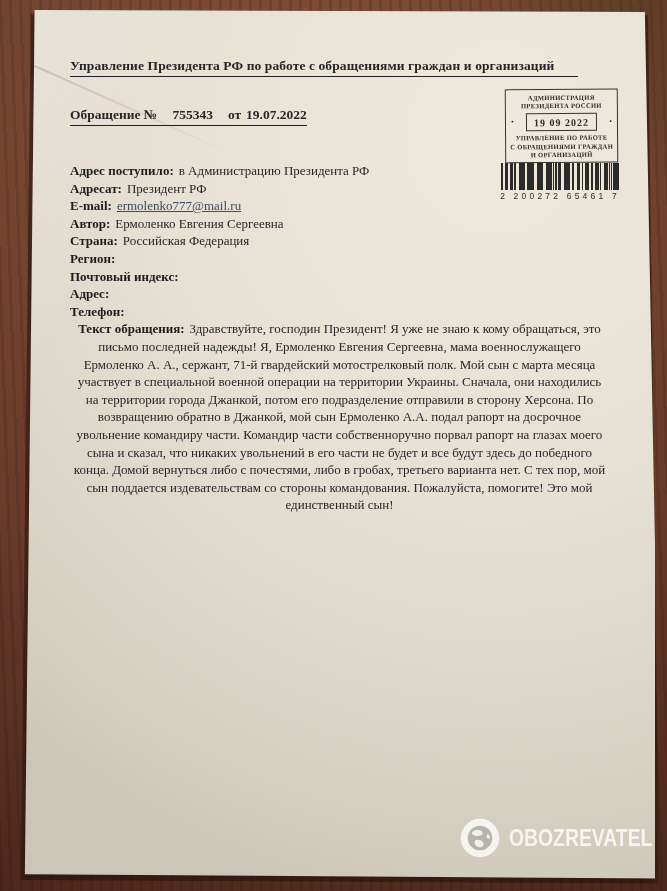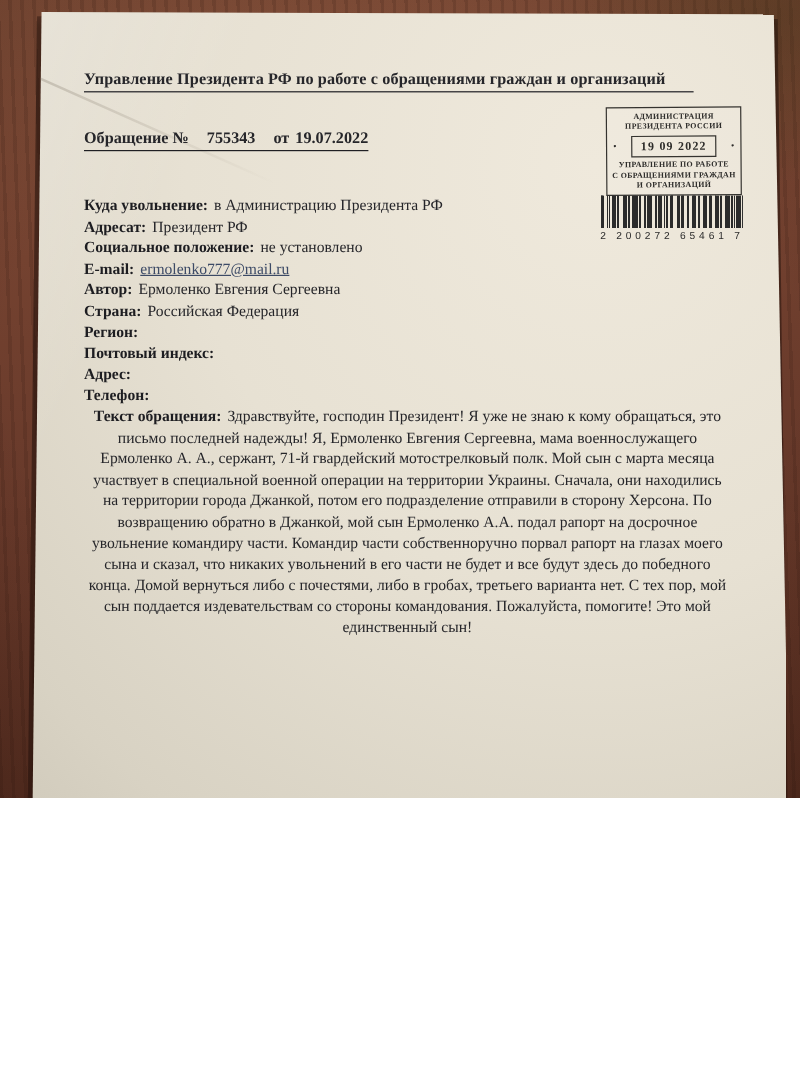--- a/index.html
+++ b/index.html
@@ -1,18 +1,18 @@
 <!DOCTYPE html>
 <html><head>
 <meta charset="utf-8">
 <style>
   html,body{margin:0;padding:0;}
   .scene{
     position:relative;
-    width:667px;height:665px;
+    width:667px;height:891px;
     overflow:hidden;
     background:
       radial-gradient(90% 70% at 50% 45%, rgba(0,0,0,0) 55%, rgba(30,12,6,0.28) 100%),
       radial-gradient(40% 30% at 96% 2%, rgba(70,60,25,0.35) 0%, rgba(0,0,0,0) 70%),
       repeating-linear-gradient(88deg, rgba(35,15,8,0.14) 0 3px, rgba(0,0,0,0) 3px 10px),
       linear-gradient(175deg, #83503a 0%, #744230 30%, #67392a 60%, #5a3022 100%);
     font-family:"Liberation Serif", serif;
   }
   .paper-shadow{
     position:absolute; left:18px; top:10px; width:641px; height:877px;
@@ -83,23 +83,22 @@
         <span class="u">Управление Президента РФ по работе с обращениями граждан и организаций</span>
       </div>
 
       <div class="case-line">
         <span class="u">
           <span>Обращение №</span><span class="case-num">755343</span><span class="case-from">от</span><span>19.07.2022</span>
         </span>
       </div>
 
       <div class="fields">
-        <div class="row"><span class="lbl">Куда увольнение:</span><span class="val">в Администрацию Президента РФ</span></div>
+        <div class="row"><span class="lbl">Адрес поступило:</span><span class="val">в Администрацию Президента РФ</span></div>
         <div class="row"><span class="lbl">Адресат:</span><span class="val">Президент РФ</span></div>
-        <div class="row"><span class="lbl">Социальное положение:</span><span class="val">не установлено</span></div>
         <div class="row"><span class="lbl">E-mail:</span><span class="val link">ermolenko777@mail.ru</span></div>
         <div class="row"><span class="lbl">Автор:</span><span class="val">Ермоленко Евгения Сергеевна</span></div>
         <div class="row"><span class="lbl">Страна:</span><span class="val">Российская Федерация</span></div>
         <div class="row"><span class="lbl">Регион:</span><span class="val"></span></div>
         <div class="row"><span class="lbl">Почтовый индекс:</span><span class="val"></span></div>
         <div class="row"><span class="lbl">Адрес:</span><span class="val"></span></div>
         <div class="row"><span class="lbl">Телефон:</span><span class="val"></span></div>
         <p class="appeal"><span class="lbl">Текст обращения:</span><span class="val">Здравствуйте, господин Президент! Я уже не знаю к кому обращаться, это письмо последней надежды! Я, Ермоленко Евгения Сергеевна, мама военнослужащего Ермоленко А. А., сержант, 71-й гвардейский мотострелковый полк. Мой сын с марта месяца участвует в специальной военной операции на территории Украины. Сначала, они находились на территории города Джанкой, потом его подразделение отправили в сторону Херсона. По возвращению обратно в Джанкой, мой сын Ермоленко А.А. подал рапорт на досрочное увольнение командиру части. Командир части собственноручно порвал рапорт на глазах моего сына и сказал, что никаких увольнений в его части не будет и все будут здесь до победного конца. Домой вернуться либо с почестями, либо в гробах, третьего варианта нет. С тех пор, мой сын поддается издевательствам со стороны командования. Пожалуйста, помогите! Это мой единственный сын!</span></p>
       </div>
     </div>

